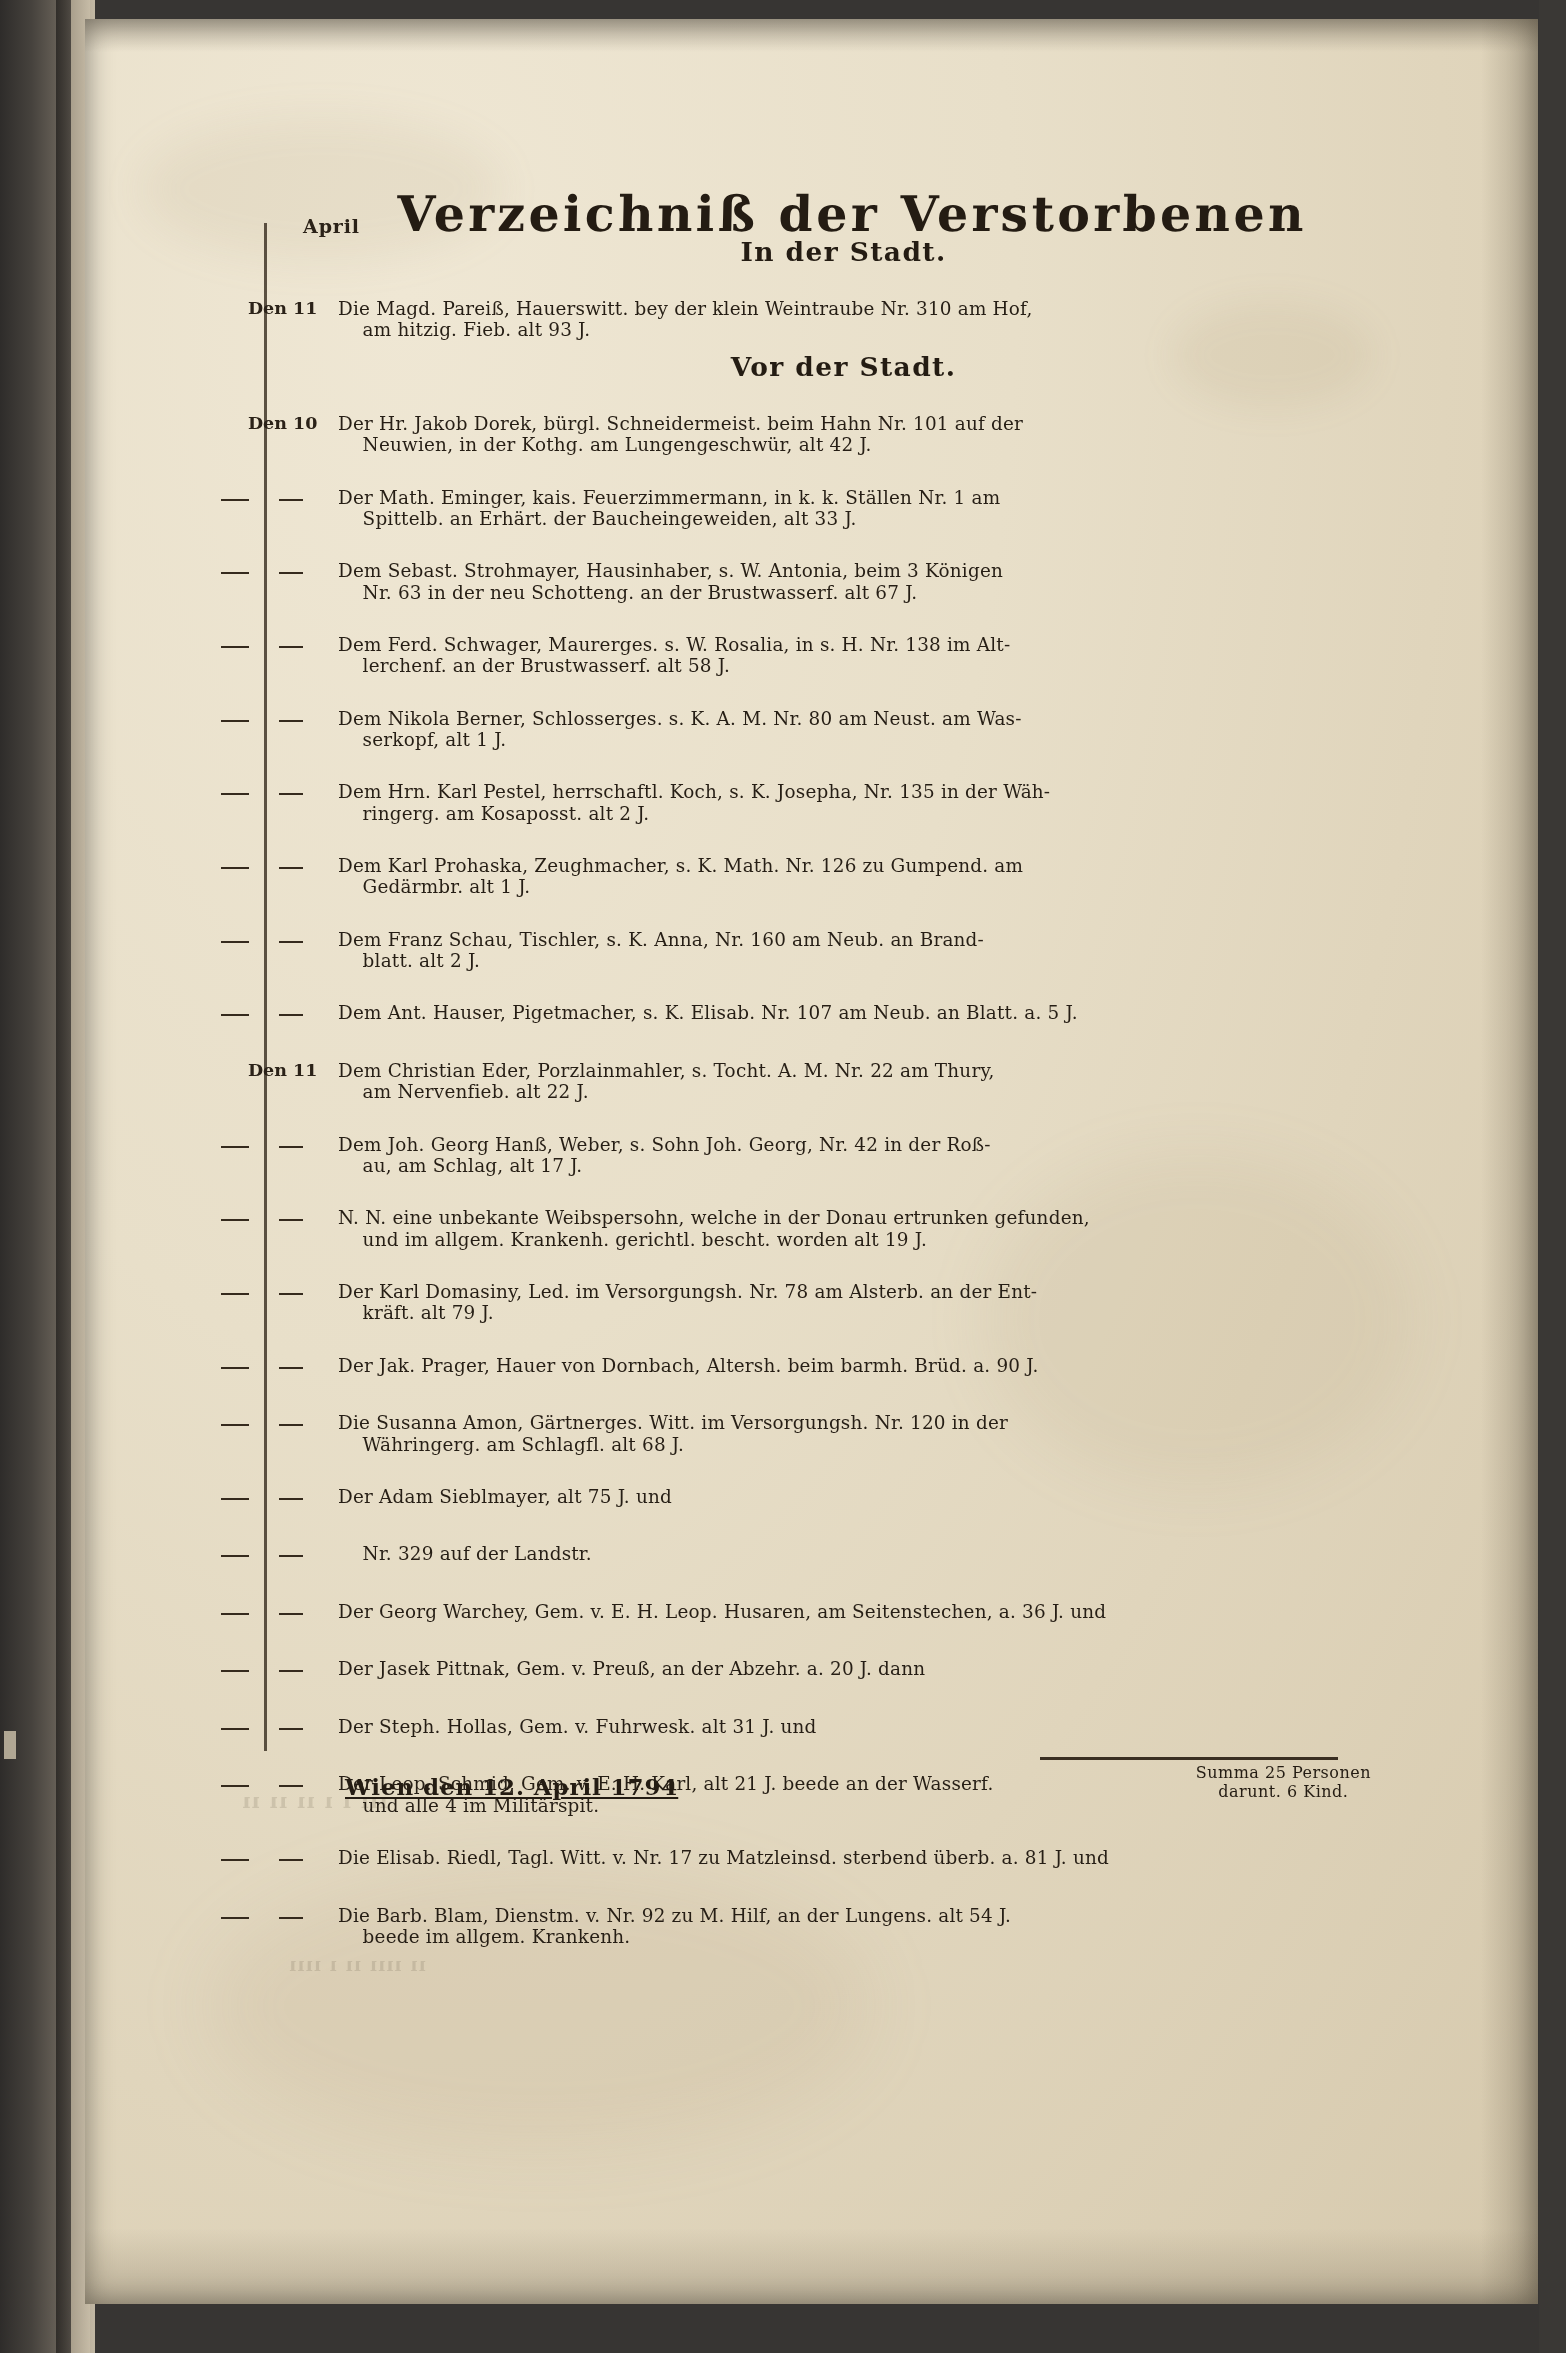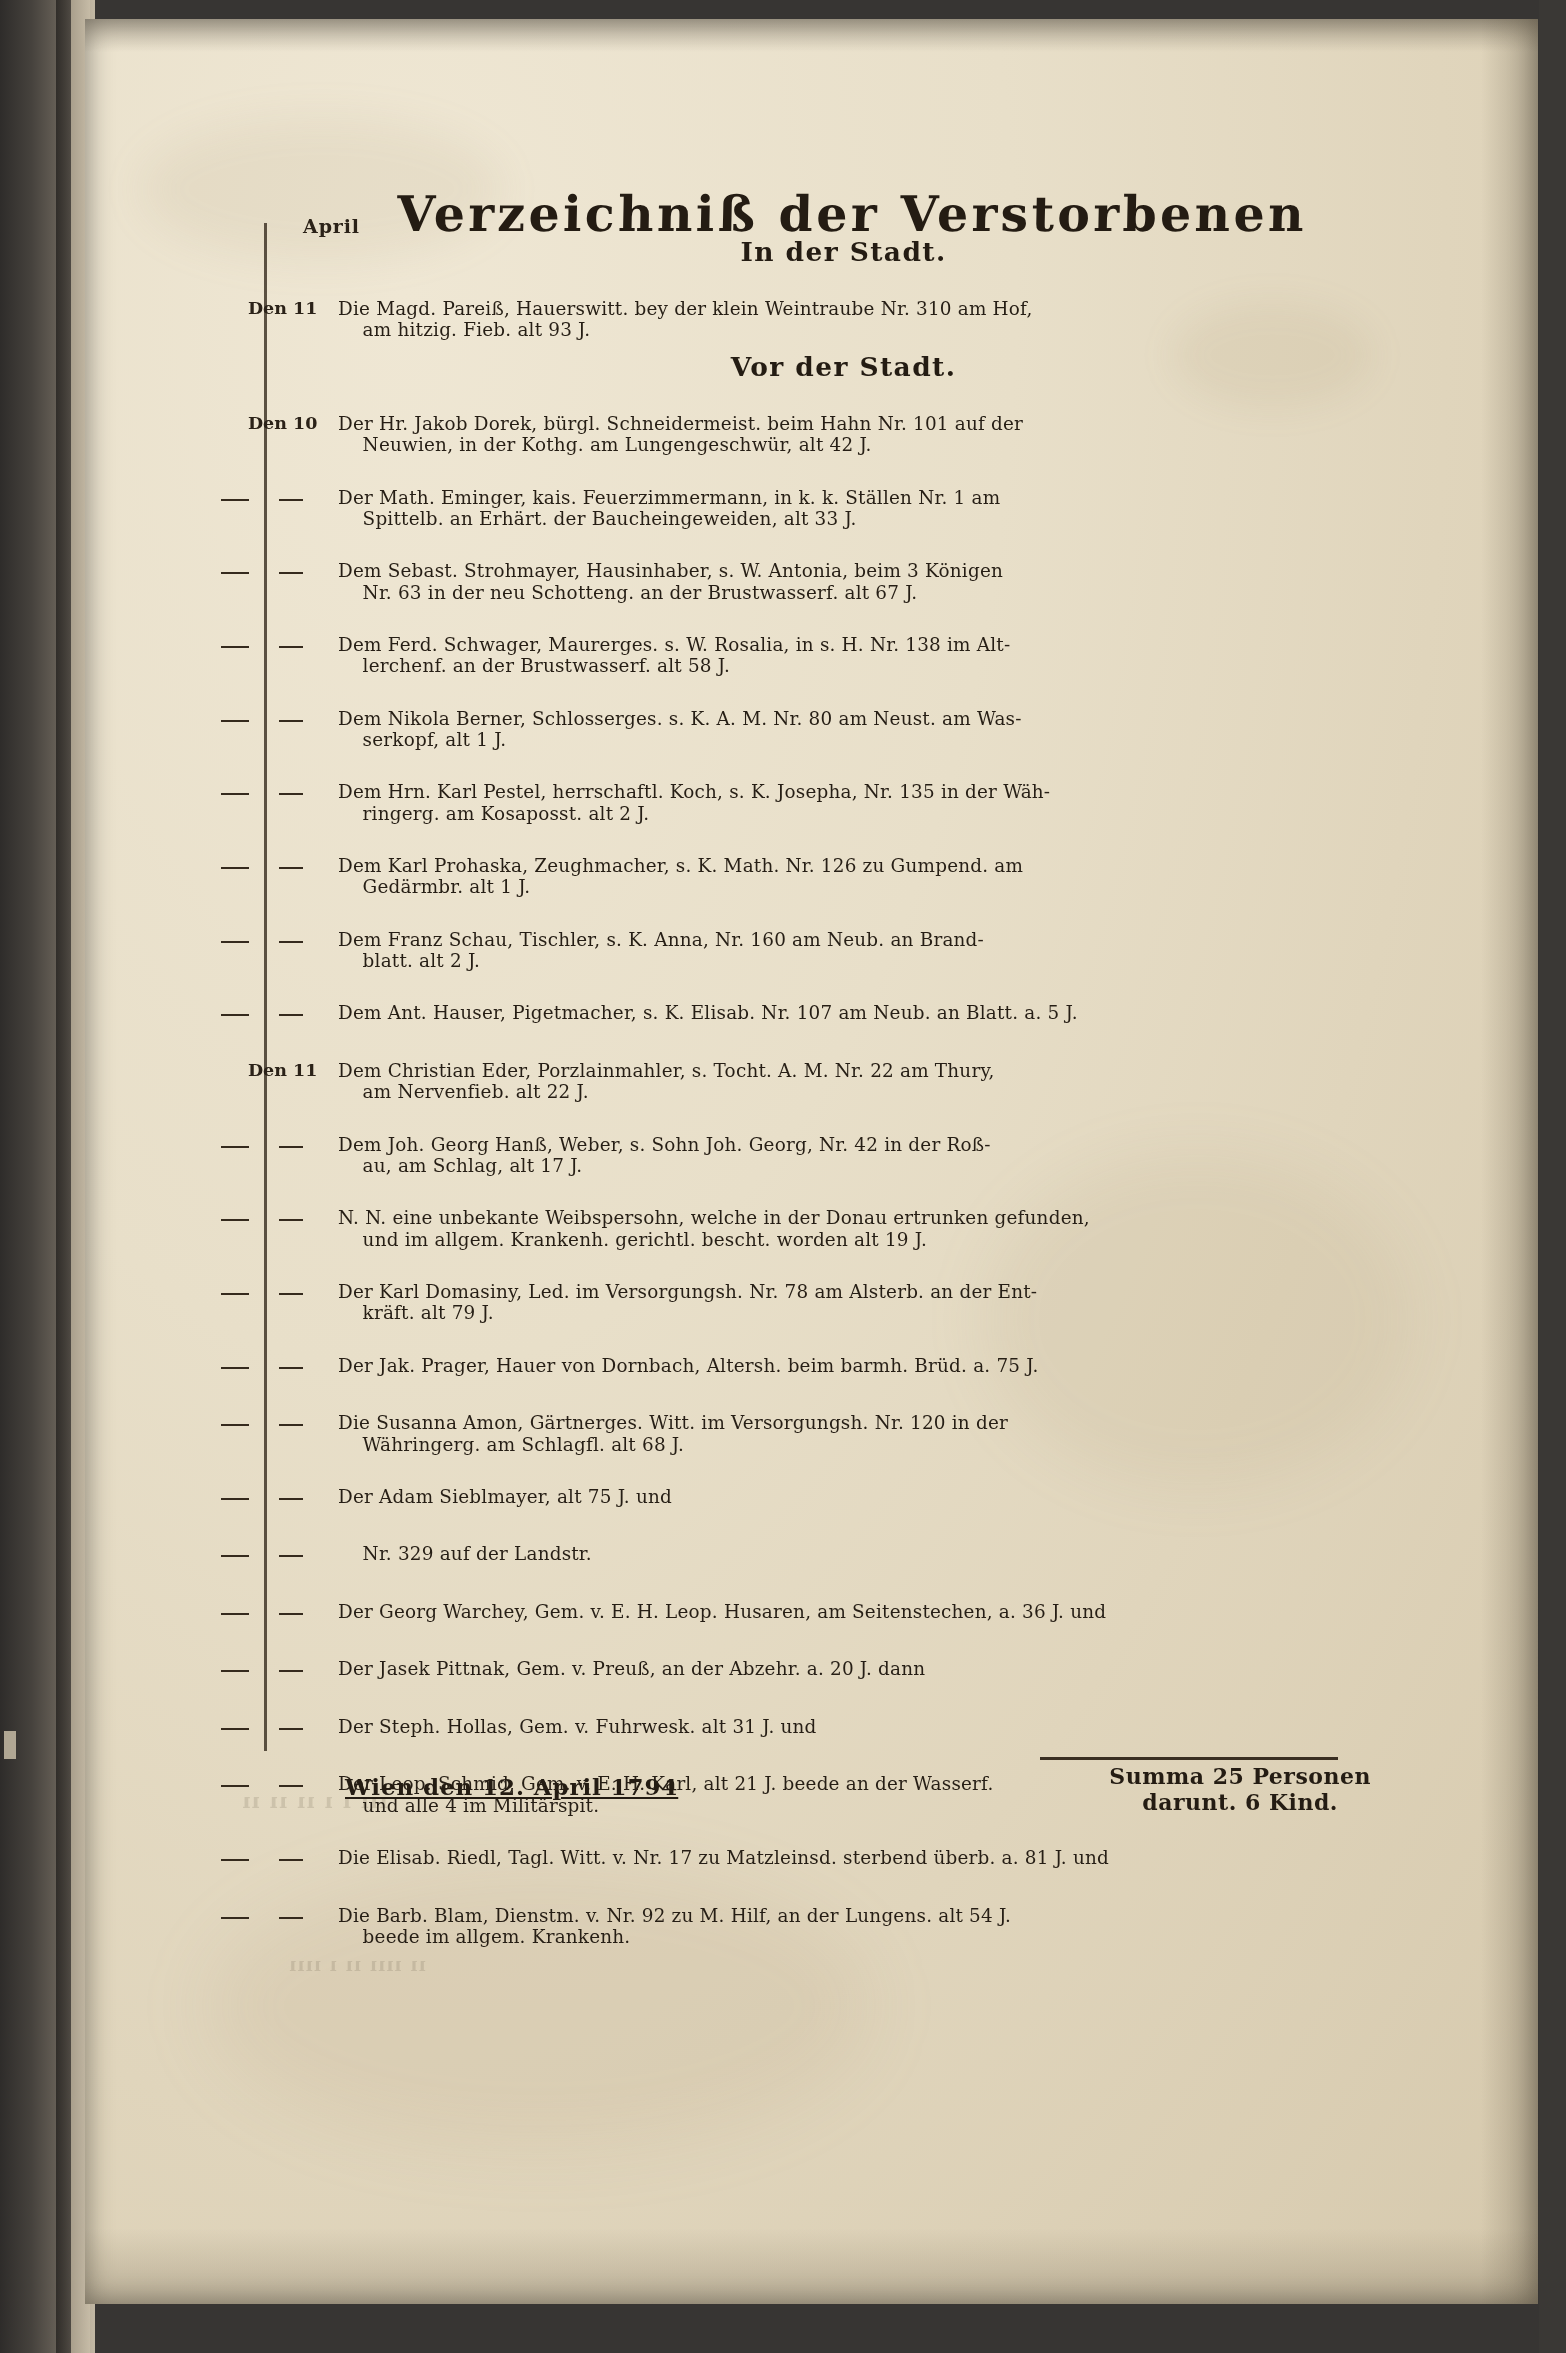--- a/index.html
+++ b/index.html
@@ -231,22 +231,22 @@
     font-weight: 700;
     letter-spacing: 0.9px;
     color: #241c13;
     text-decoration: underline;
   }
   #summa {
     position: absolute;
     right: 47px;
     top: 0;
     text-align: center;
-    font-size: 22px;
-    font-weight: 700;
+    font-size: 16px;
+    font-weight: 400;
     color: #241c13;
     line-height: 1.18;
     letter-spacing: 0.5px;
   }
   #summa-rule {
     position: absolute;
     right: 33px;
     top: -6.6px;
     width: 298px;
     height: 2.4px;
@@ -412,21 +412,21 @@
           <div class="dash"><span></span><span class="d2"></span></div>
           <div class="entry fraktur">
             <span>Der Karl Domasiny, Led. im Versorgungsh. Nr. 78 am Alsterb. an der Ent-</span>
             <span class="cont">kräft. alt 79 J.</span>
           </div>
         </div>
 
         <div class="row">
           <div class="dash"><span></span><span class="d2"></span></div>
           <div class="entry fraktur">
-            <span>Der Jak. Prager, Hauer von Dornbach, Altersh. beim barmh. Brüd. a. 75 J.</span>
+            <span>Der Jak. Prager, Hauer von Dornbach, Altersh. beim barmh. Brüd. a. 90 J.</span>
           </div>
         </div>
 
         <div class="row">
           <div class="dash"><span></span><span class="d2"></span></div>
           <div class="entry fraktur">
             <span>Die Susanna Amon, Gärtnerges. Witt. im Versorgungsh. Nr. 120 in der</span>
             <span class="cont">Währingerg. am Schlagfl. alt 68 J.</span>
           </div>
         </div>

